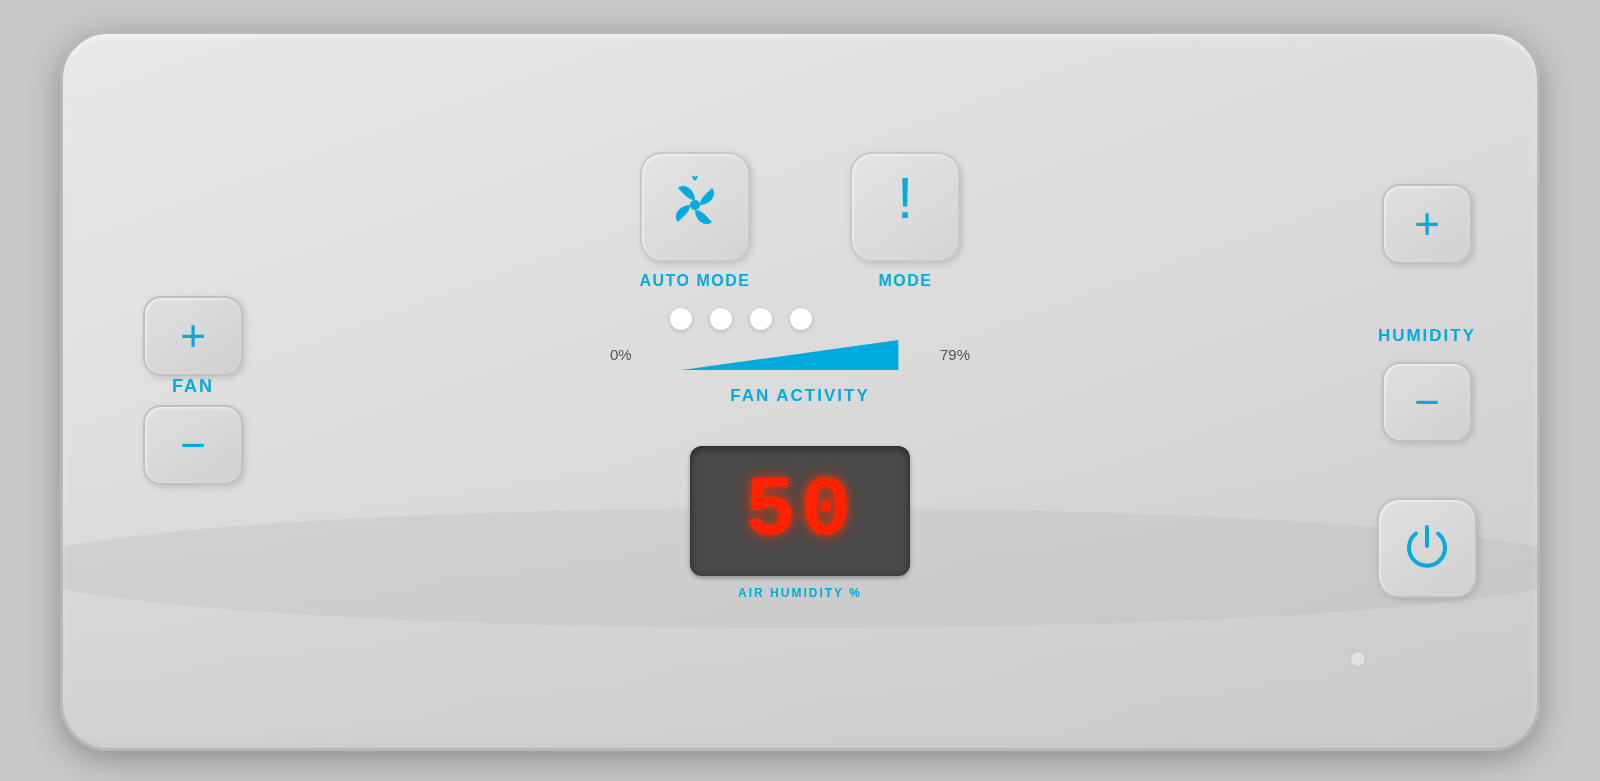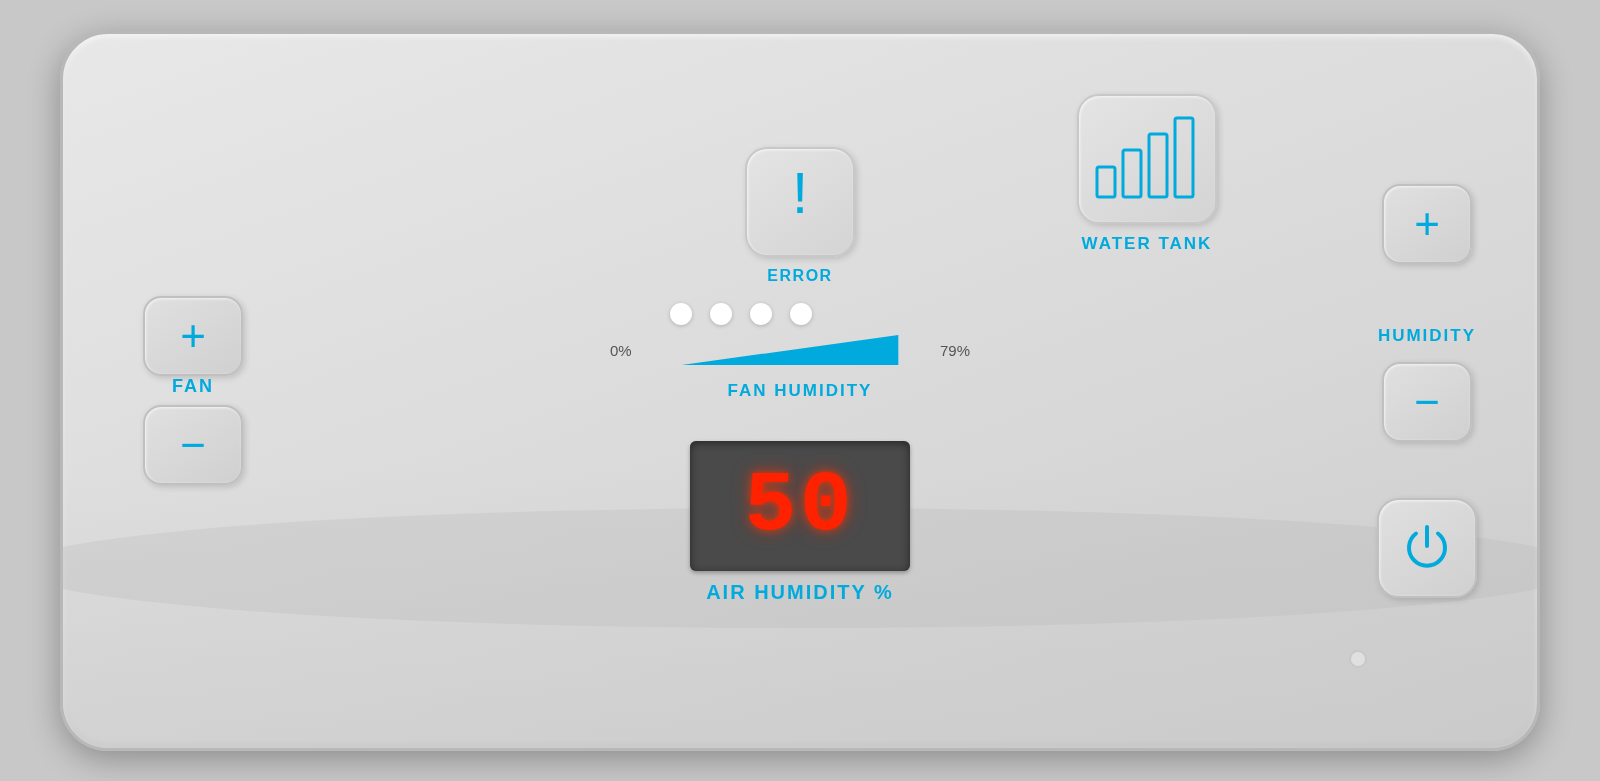--- a/index.html
+++ b/index.html
@@ -201,37 +201,37 @@
       display: flex;
       flex-direction: column;
       align-items: center;
       gap: 10px;
       margin-top: 20px;
     }
     .display-screen {
       width: 220px;
       height: 130px;
       background: #4a4a4a;
-      border-radius: 6px;
+      border-radius: 12px;
       display: flex;
       align-items: center;
       justify-content: center;
       box-shadow: inset 0 2px 8px rgba(0,0,0,0.5), 0 2px 4px rgba(0,0,0,0.3);
     }
     .display-value {
       color: #ff2200;
       font-size: 86px;
       font-weight: bold;
       font-family: 'Courier New', monospace;
       letter-spacing: 4px;
       text-shadow: 0 0 10px rgba(255,50,0,0.8), 0 0 20px rgba(255,50,0,0.4);
     }
     .display-label {
       color: #00aadd;
-      font-size: 20px;
+      font-size: 12px;
       font-weight: bold;
       letter-spacing: 2px;
     }
 
     
     .water-tank-section {
       display: flex;
       flex-direction: column;
       align-items: center;
       gap: 10px;
@@ -304,30 +304,51 @@
       <div class="control-btn" style="margin-top:8px;">
         <span class="btn-symbol">−</span>
       </div>
     </div>
   </div>
 
   <div class="center-section">
 
     <div class="top-icons">
 
+      <div class="icon-block">
+        <div class="icon-box">
+          <span>
+            <svg width="70" height="70" viewBox="0 0 70 70" fill="none" xmlns="http://www.w3.org/2000/svg">
+
+              <circle cx="35" cy="35" r="5" fill="#00aadd"></circle>
+
+              <path d="M35 30 C35 20 25 12 18 18 C24 24 28 30 35 30Z" fill="#00aadd"></path>
+
+              <path d="M40 35 C50 35 58 25 52 18 C46 24 40 28 40 35Z" fill="#00aadd"></path>
+
+              <path d="M35 40 C35 50 45 58 52 52 C46 46 42 40 35 40Z" fill="#00aadd"></path>
+
+              <path d="M30 35 C20 35 12 45 18 52 C24 46 30 42 30 35Z" fill="#00aadd"></path>
+
+              <path d="M35 10 L33 6 M35 10 L37 6" stroke="#00aadd" stroke-width="2" fill="none"></path>
+            </svg>
+          </span>
+        </div>
+        <div class="icon-label">AUTO MODE</div>
+      </div>
 
       <div class="icon-block">
         <div class="icon-box">
           <span>
             <svg width="50" height="70" viewBox="0 0 50 70" fill="none" xmlns="http://www.w3.org/2000/svg">
               <text x="25" y="48" text-anchor="middle" font-size="58" font-weight="300" fill="#00aadd" font-family="Arial">!</text>
             </svg>
           </span>
         </div>
-        <div class="icon-label">ERROR</div>
+        <div class="icon-label">MODE</div>
       </div>
     </div>
 
     <div class="fan-activity-section">
       <div class="fan-dots-bar">
         <div class="dots-row">
           <div class="fan-dot"></div>
           <div class="fan-dot"></div>
           <div class="fan-dot"></div>
           <div class="fan-dot"></div>
@@ -335,45 +356,31 @@
         <div class="bar-container">
           <span class="bar-label-left">0%</span>
           <div class="triangle-bar">
             <svg viewBox="0 0 260 36" xmlns="http://www.w3.org/2000/svg">
               <polygon points="0,36 260,0 260,36" fill="#00aadd"></polygon>
             </svg>
           </div>
           <span class="bar-label-right">79%</span>
         </div>
       </div>
-      <div class="fan-activity-label">FAN HUMIDITY</div>
+      <div class="fan-activity-label">FAN ACTIVITY</div>
     </div>
 
     <div class="display-section" style="margin-top:40px;">
       <div class="display-screen">
         <span class="display-value">50</span>
       </div>
       <div class="display-label">AIR HUMIDITY %</div>
     </div>
   </div>
 
-  <div class="water-tank-section">
-    <div class="icon-box" style="width:140px;height:130px;">
-      <span>
-        <svg width="110" height="90" viewBox="0 0 110 90" fill="none" xmlns="http://www.w3.org/2000/svg">
-
-          <rect x="5" y="55" width="18" height="30" rx="2" stroke="#00aadd" stroke-width="3" fill="none"></rect>
-          <rect x="31" y="38" width="18" height="47" rx="2" stroke="#00aadd" stroke-width="3" fill="none"></rect>
-          <rect x="57" y="22" width="18" height="63" rx="2" stroke="#00aadd" stroke-width="3" fill="none"></rect>
-          <rect x="83" y="6" width="18" height="79" rx="2" stroke="#00aadd" stroke-width="3" fill="none"></rect>
-        </svg>
-      </span>
-    </div>
-    <div class="water-tank-label">WATER TANK</div>
-  </div>
 
   <div class="right-controls">
     <div class="control-btn" style="width:90px;height:80px;">
       <span class="btn-symbol">+</span>
     </div>
     <div class="humidity-label">HUMIDITY</div>
     <div class="control-btn" style="width:90px;height:80px;">
       <span class="btn-symbol">−</span>
     </div>
     <div class="power-btn">

